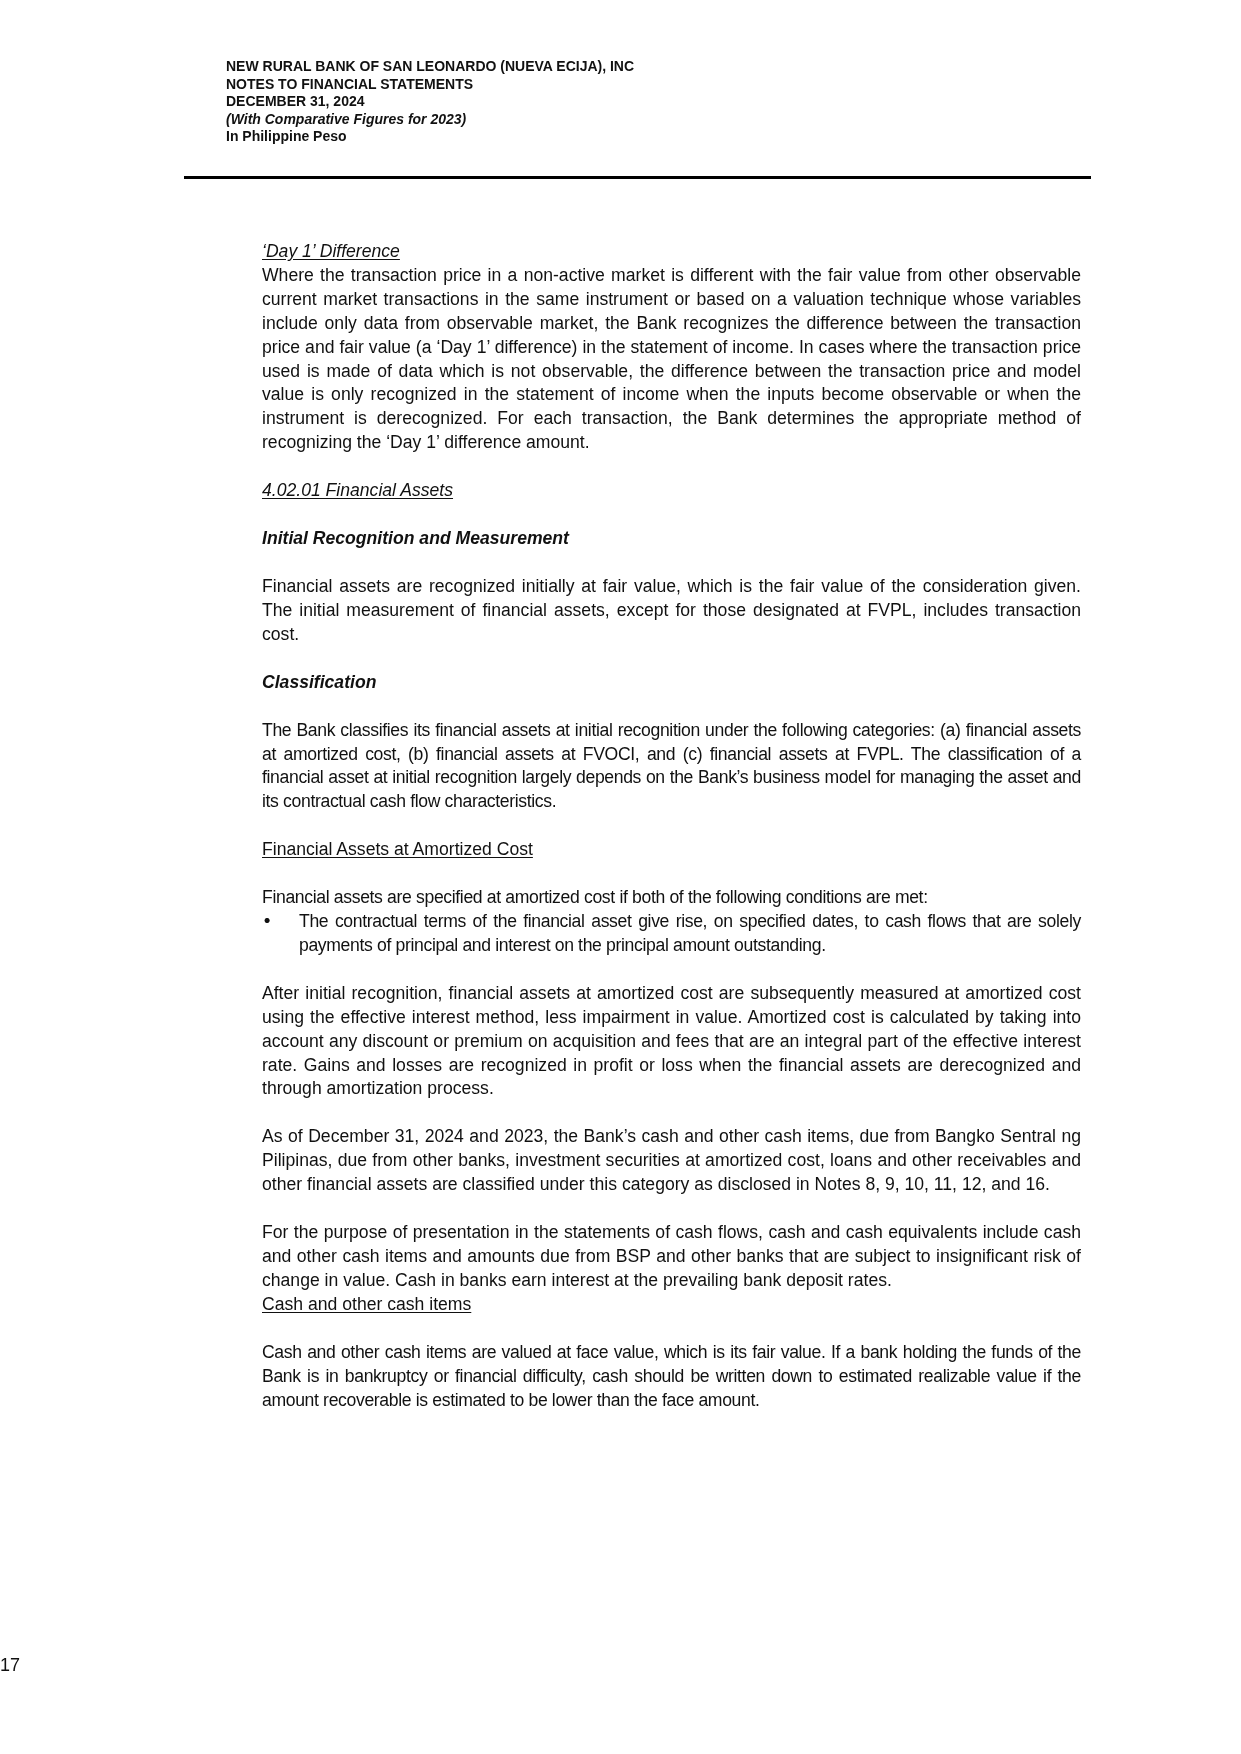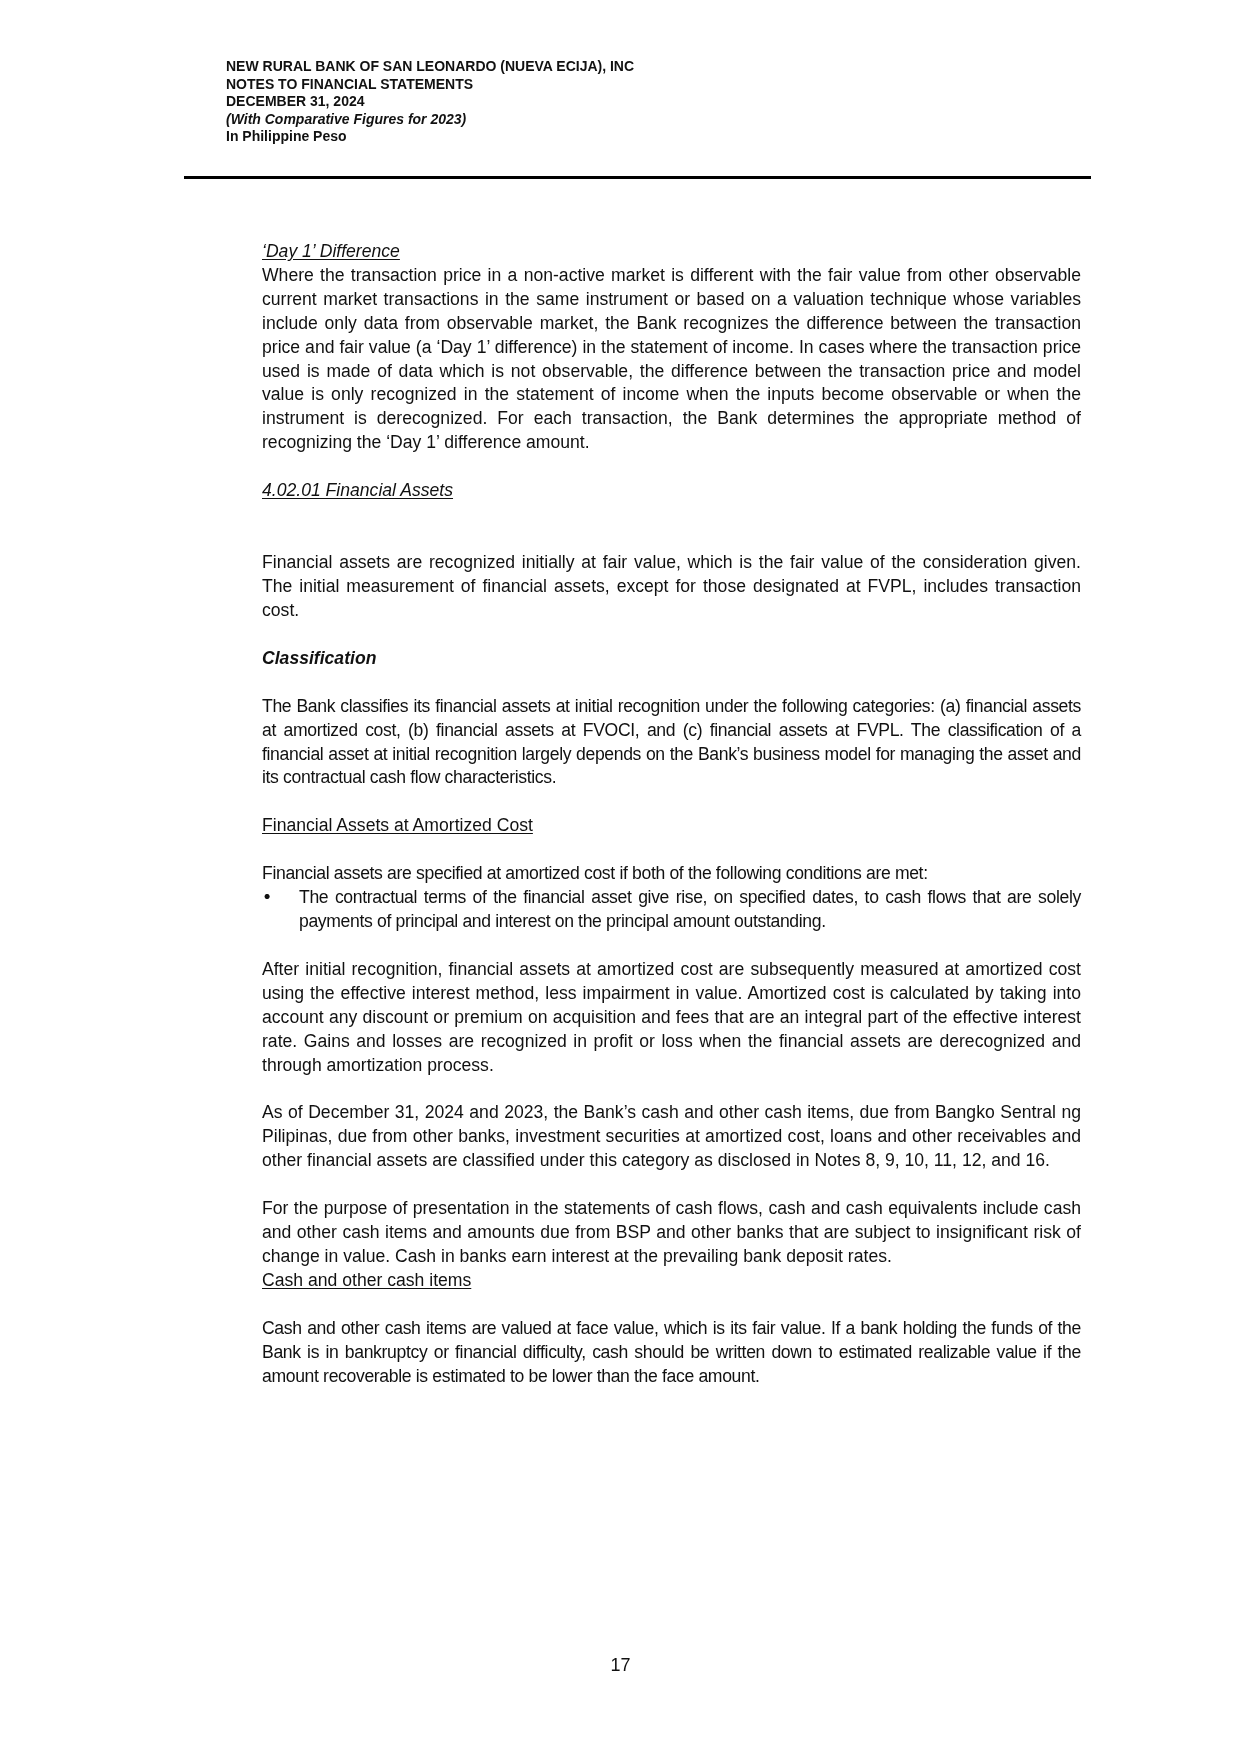--- a/index.html
+++ b/index.html
@@ -70,21 +70,20 @@
     .bullets li .bullet {
       position: absolute;
       left: 2px;
       top: 0;
     }
     .page-number {
       position: absolute;
       left: 0;
       width: 1241px;
       top: 1655px;
-      text-align: center;
       font-family: "Liberation Sans", sans-serif;
       font-size: 18px;
       color: #111;
     }
   </style>
 </head>
 <body>
 
 <div class="header">
   <span class="line">NEW RURAL BANK OF SAN LEONARDO (NUEVA ECIJA), INC</span>
@@ -105,20 +104,21 @@
 
   <div class="gap"></div>
 
   <section>
     <p><span class="ui">4.02.01 Financial Assets</span></p>
   </section>
 
   <div class="gap"></div>
 
   <section>
+    <p class="bi">Initial Recognition and Measurement</p>
     <div class="gap"></div>
     <p>Financial assets are recognized initially at fair value, which is the fair value of the consideration given. The initial measurement of financial assets, except for those designated at FVPL, includes transaction cost.</p>
   </section>
 
   <div class="gap"></div>
 
   <section>
     <p class="bi">Classification</p>
     <div class="gap"></div>
     <p class="tight">The Bank classifies its financial assets at initial recognition under the following categories: (a) financial assets at amortized cost, (b) financial assets at FVOCI, and (c) financial assets at FVPL. The classification of a financial asset at initial recognition largely depends on the Bank’s business model for managing the asset and its contractual cash flow characteristics.</p>

